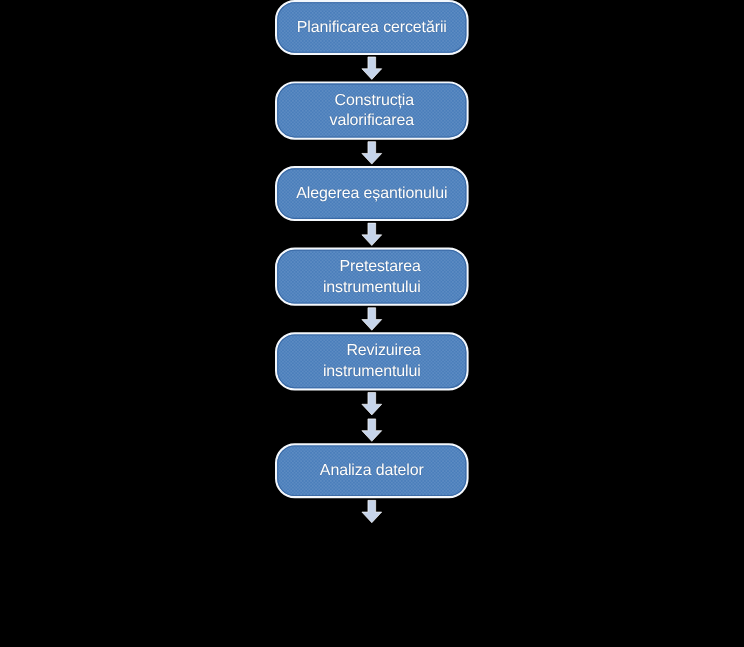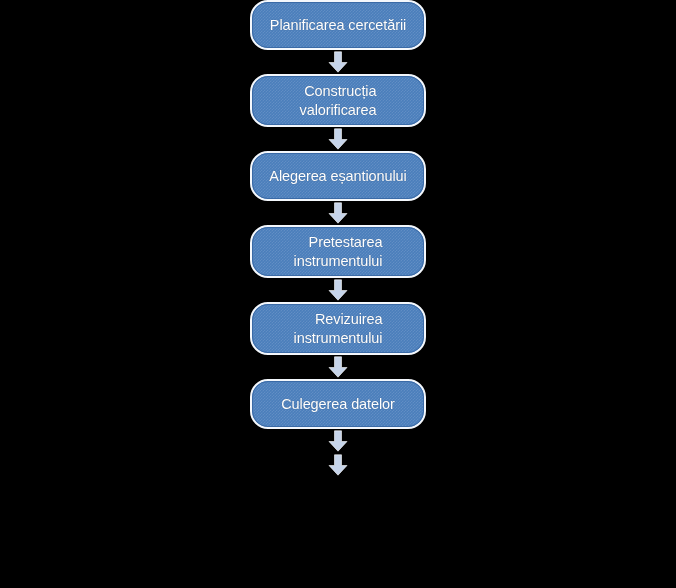--- a/index.html
+++ b/index.html
@@ -136,30 +136,30 @@
       <span class="node-label">Revizuirea
 instrumentului</span>
     </div>
 
     <div class="connector">
       <svg class="arrow-down" viewBox="0 0 22 22">
         <polygon class="arrow-body" points="7.5,0.8 14.5,0.8 14.5,11.5 20,11.5 11,21.2 2,11.5 7.5,11.5"></polygon>
       </svg>
     </div>
 
-    <div class="flow-node h1">
-      <span class="node-label">Culegerea datelor</span>
-    </div>
 
     <div class="connector">
       <svg class="arrow-down" viewBox="0 0 22 22">
         <polygon class="arrow-body" points="7.5,0.8 14.5,0.8 14.5,11.5 20,11.5 11,21.2 2,11.5 7.5,11.5"></polygon>
       </svg>
     </div>
 
+    <div class="flow-node h1">
+      <span class="node-label">Analiza datelor</span>
+    </div>
 
     <div class="connector">
       <svg class="arrow-down" viewBox="0 0 22 22">
         <polygon class="arrow-body" points="7.5,0.8 14.5,0.8 14.5,11.5 20,11.5 11,21.2 2,11.5 7.5,11.5"></polygon>
       </svg>
     </div>
 
 
   </div>
 </div>

